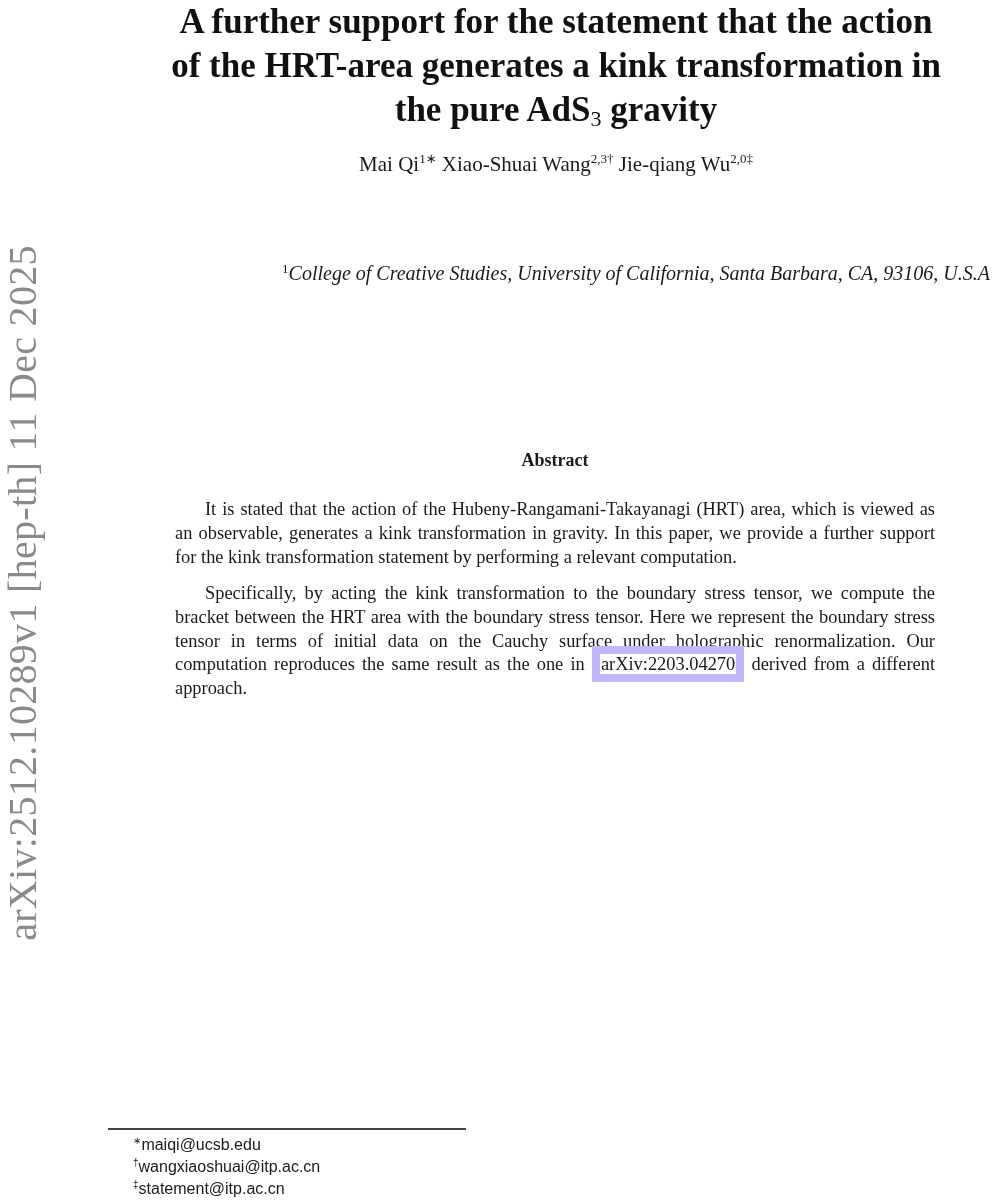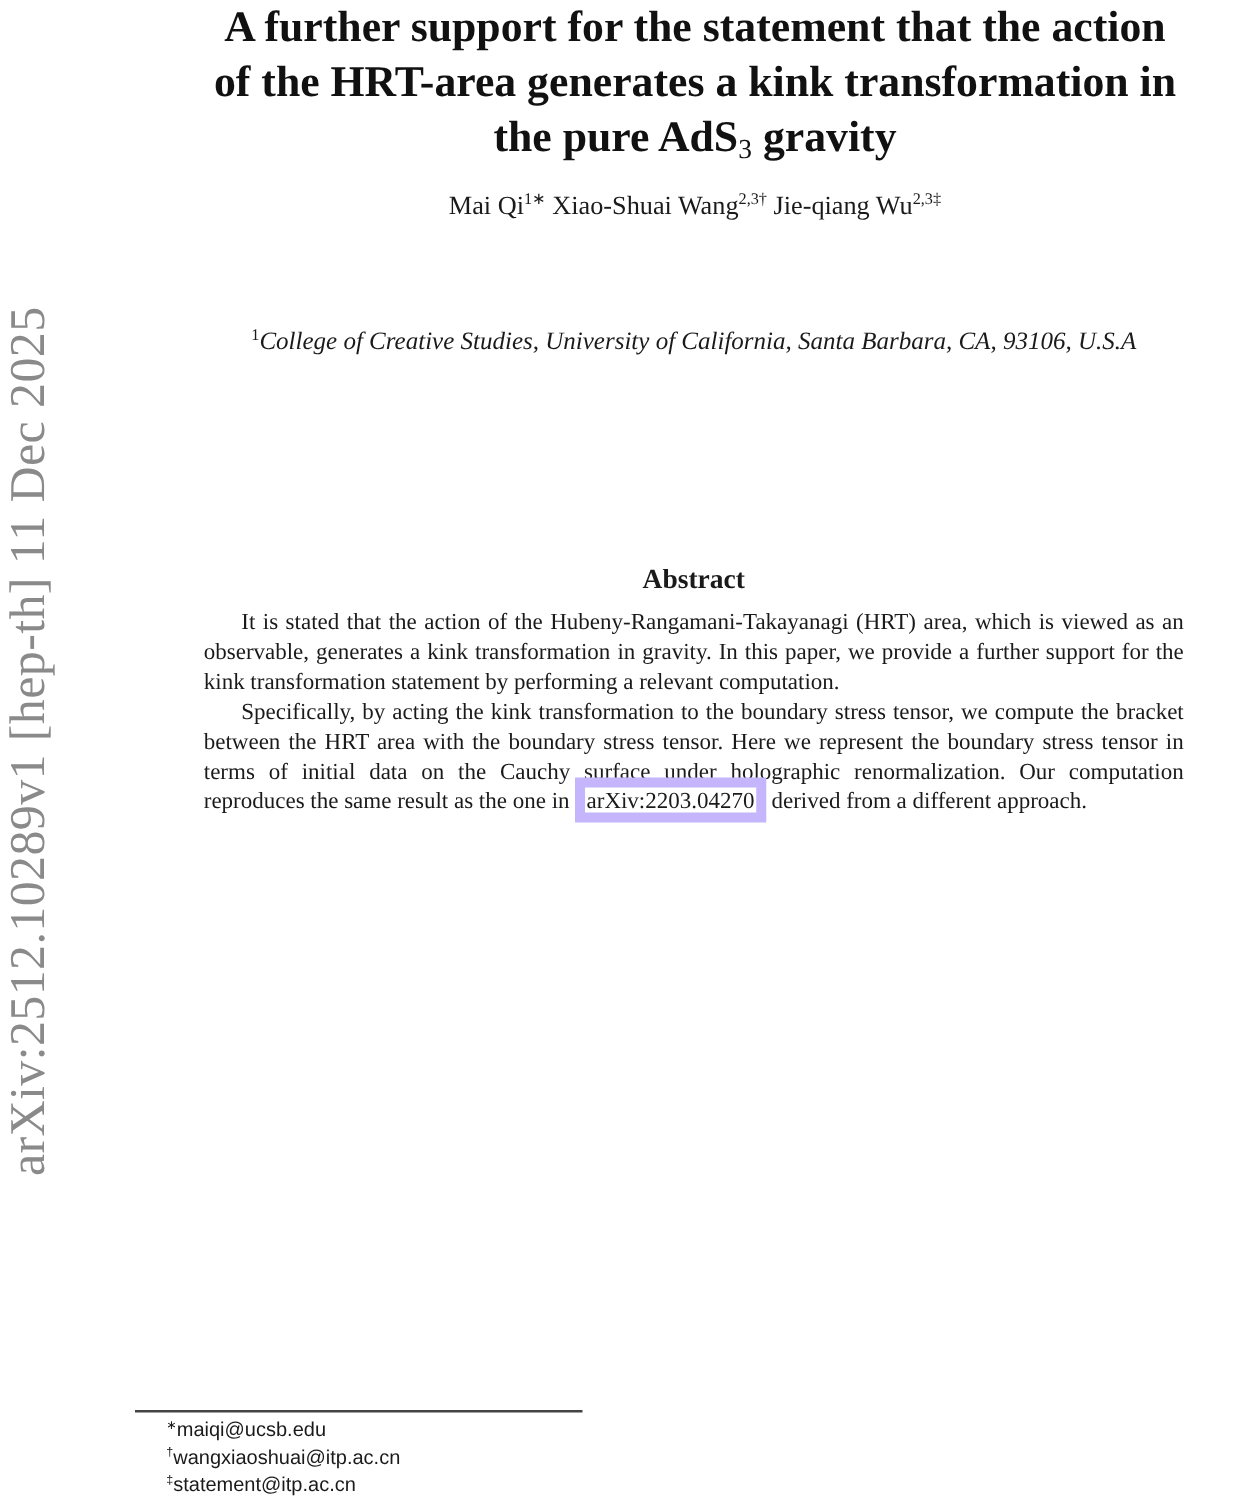--- a/index.html
+++ b/index.html
@@ -22,34 +22,34 @@
       text-align: center; font-family: "Liberation Serif", serif;
       font-weight: bold; font-size: 35px; line-height: 44px; color: #111;
     }
     .title sub { font-size: 22px; font-weight: normal; vertical-align: -5px; line-height: 0; }
     .authors {
       position: absolute; left: 108px; top: 150px; width: 896px; text-align: center;
       font-family: "Liberation Serif", serif; font-size: 21px; line-height: 28px;
     }
     .authors sup { font-size: 13px; vertical-align: 8px; line-height: 0; }
     .affils {
-      position: absolute; left: 120px; top: 260px; width: 870px; text-align: center;
+      position: absolute; left: 120px; top: 260px; width: 870px; text-align: right;
       font-family: "Liberation Serif", serif; font-style: italic; font-size: 20px; line-height: 27px;
     }
     .affils sup { font-style: normal; font-size: 13px; vertical-align: 7px; line-height: 0; }
     .abstract-heading {
       position: absolute; left: 160px; top: 450px; width: 790px; text-align: center;
-      font-family: "Liberation Serif", serif; font-weight: bold; font-size: 22px;
+      font-family: "Liberation Serif", serif; font-weight: bold; font-size: 18px;
     }
     .abstract {
       position: absolute; left: 163px; top: 486px; width: 784px;
       font-family: "Liberation Serif", serif; font-size: 18.4px; line-height: 23.9px;
       text-align: justify;
     }
-    .abstract p { margin: 0; text-indent: 30px; }
+    .abstract p { margin: 12px; text-indent: 30px; }
     .link-box {
       border: 8px solid #c4b5fd; padding: 0 1px; color: #1a1a1a; text-decoration: none;
     }
     .footrule {
       position: absolute; left: 108px; top: 1128px; width: 358px; height: 0;
       border-top: 2px solid #444;
     }
     .footnotes {
       position: absolute; left: 133px; top: 1134px;
       font-family: Liberation Sans, sans-serif; font-size: 16px; line-height: 22px;
@@ -65,21 +65,21 @@
 
 <div class="title">
   <div>A further support for the statement that the action</div>
   <div>of the HRT-area generates a kink transformation in</div>
   <div><span>the pure AdS</span><sub>3</sub><span> gravity</span></div>
 </div>
 
 <div class="authors">
   <span>Mai Qi</span><sup>1∗</sup>
   <span>Xiao-Shuai Wang</span><sup>2,3†</sup>
-  <span>Jie-qiang Wu</span><sup>2,3‡</sup>
+  <span>Jie-qiang Wu</span><sup>2,0‡</sup>
 </div>
 
 <div class="affils">
   <div><sup>1</sup><span>College of Creative Studies, University of California, Santa Barbara, CA, 93106, U.S.A</span></div>
 </div>
 
 <div class="abstract-heading">Abstract</div>
 
 <div class="abstract">
   <p>It is stated that the action of the Hubeny-Rangamani-Takayanagi (HRT) area, which is viewed as an observable, generates a kink transformation in gravity. In this paper, we provide a further support for the kink transformation statement by performing a relevant computation.</p>

